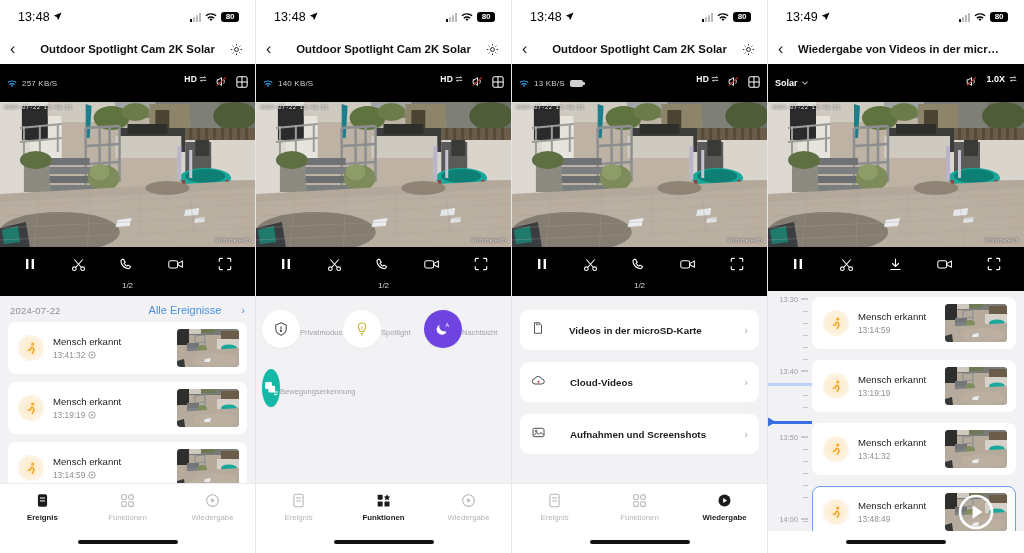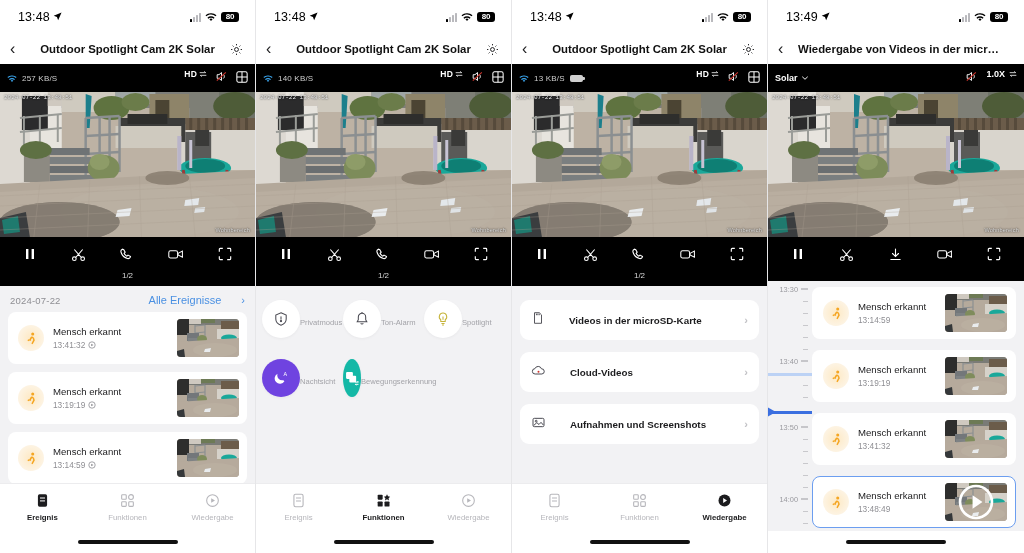--- a/index.html
+++ b/index.html
@@ -54,21 +54,21 @@
   .nav-back { font-size: 16px; color: #1c1c1e; width: 18px; text-align: left; line-height: 1; }
   .nav-title {
     flex: 1; text-align: center; font-size: 11.4px; font-weight: bold; color: #111;
     white-space: nowrap; overflow: hidden; text-overflow: ellipsis; padding: 0 2px;
   }
   .nav-gear { width: 18px; display: flex; justify-content: center; }
 
   
   .video-wrap { position: relative; width: 100%; background: #000; }
   .vid-topbar {
-    position: relative; height: 28px; background: #000;
+    position: relative; height: 38px; background: #000;
     display: flex; align-items: center; justify-content: space-between;
     padding: 0 7px; z-index: 3;
   }
   .vt-left { display: flex; align-items: center; gap: 5px; }
   .vt-speed { color: #cfcfcf; font-size: 8px; letter-spacing: .2px; }
   .vt-right { display: flex; align-items: flex-start; gap: 8px; }
   .vt-hd { color: #fff; font-size: 8.5px; font-weight: bold; letter-spacing: .2px; display:flex; align-items:center; gap:2px;}
   .battery-sm { width: 13px; height: 7px; border:1px solid #cfcfcf; border-radius:1.5px; position:relative; background:#cfcfcf;}
   .battery-sm:after{content:"";position:absolute;right:-3px;top:1.5px;width:1.5px;height:3px;background:#cfcfcf;border-radius:0 1px 1px 0;}
   .vt-date { color:#fff; font-size:9px; display:flex;align-items:center;gap:3px; font-weight:bold;}
@@ -694,30 +694,20 @@
             <svg width="16" height="16" viewBox="0 0 20 20" fill="none" stroke="#4a4a52" stroke-width="1.3">
                 <path d="M10 2.2 16.5 5v5c0 4-3 6.6-6.5 7.8C6.5 16.6 3.5 14 3.5 10V5z"></path>
                 <path d="M10 7.2v3.2" stroke-linecap="round"></path>
                 <circle cx="10" cy="12.6" r=".8" fill="#4a4a52"></circle>
               </svg>
           </span>
           <span class="fn-label">Privatmodus</span>
         </div>
         <div class="fn-item">
           <span class="fn-circle">
-            <svg width="16" height="16" viewBox="0 0 20 20" fill="none" stroke="#4a4a52" stroke-width="1.3">
-                <path d="M10 2.8a4.6 4.6 0 0 0-4.6 4.6v3.4L4 13.4h12l-1.4-2.6V7.4A4.6 4.6 0 0 0 10 2.8z"></path>
-                <path d="M8.4 15.4a1.8 1.8 0 0 0 3.2 0"></path>
-                <path d="M10 1.4v1.4"></path>
-              </svg>
-          </span>
-          <span class="fn-label">Ton-Alarm</span>
-        </div>
-        <div class="fn-item">
-          <span class="fn-circle">
             <svg width="16" height="16" viewBox="0 0 20 20" fill="none" stroke="#c6b43a" stroke-width="1.3">
                 <path d="M10 2.6a4.6 4.6 0 0 0-2.8 8.3v2.3h5.6v-2.3A4.6 4.6 0 0 0 10 2.6z"></path>
                 <path d="M8 15.6h4M8.8 17.4h2.4"></path>
                 <path d="M10 7v4" stroke="#c6b43a"></path>
               </svg>
           </span>
           <span class="fn-label">Spotlight</span>
         </div>
         <div class="fn-item">
           <span class="fn-circle night">
@@ -1077,21 +1067,21 @@
           <span class="tl-tick" style="top:146px">
             <span>13:50</span>
               <span class="tl-dash"></span>
           </span>
           <span class="tl-minor" style="top:158px"></span>
           <span class="tl-minor" style="top:170px"></span>
           <span class="tl-minor" style="top:182px"></span>
           <span class="tl-minor" style="top:194px"></span>
           <span class="tl-minor" style="top:206px"></span>
 
-          <span class="tl-tick" style="top:218px">
+          <span class="tl-tick" style="top:228px">
             <span>14:00</span>
               <span class="tl-dash"></span>
           </span>
           <span class="tl-minor" style="top:230px"></span>
           <span class="tl-minor" style="top:242px"></span>
         </div>
 
         <div class="pb-list">
           <div class="pb-card">
             <span class="ev-icon">

